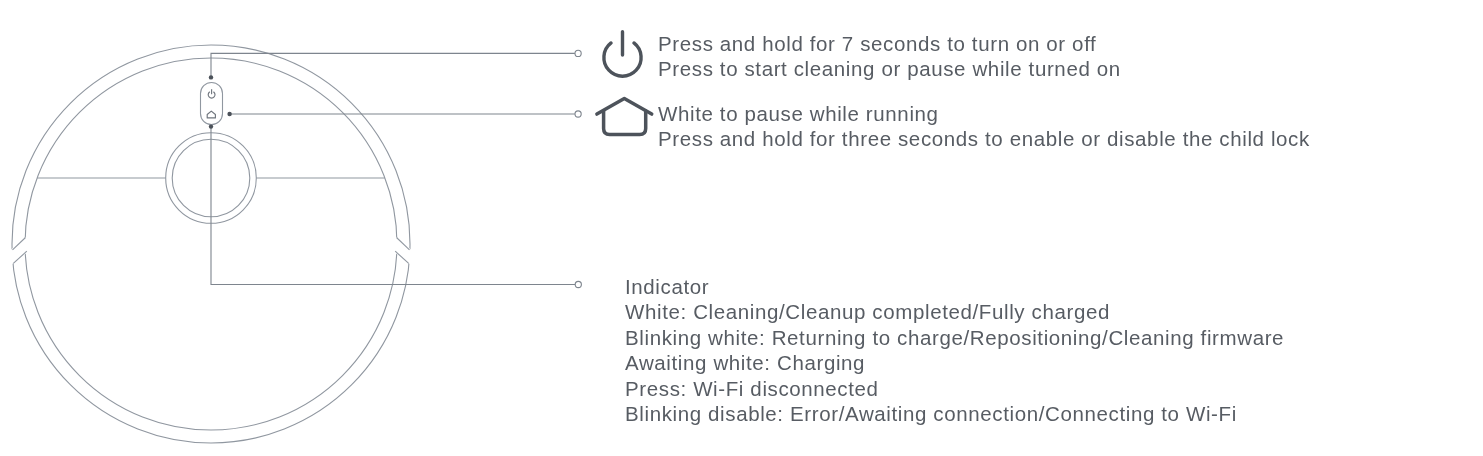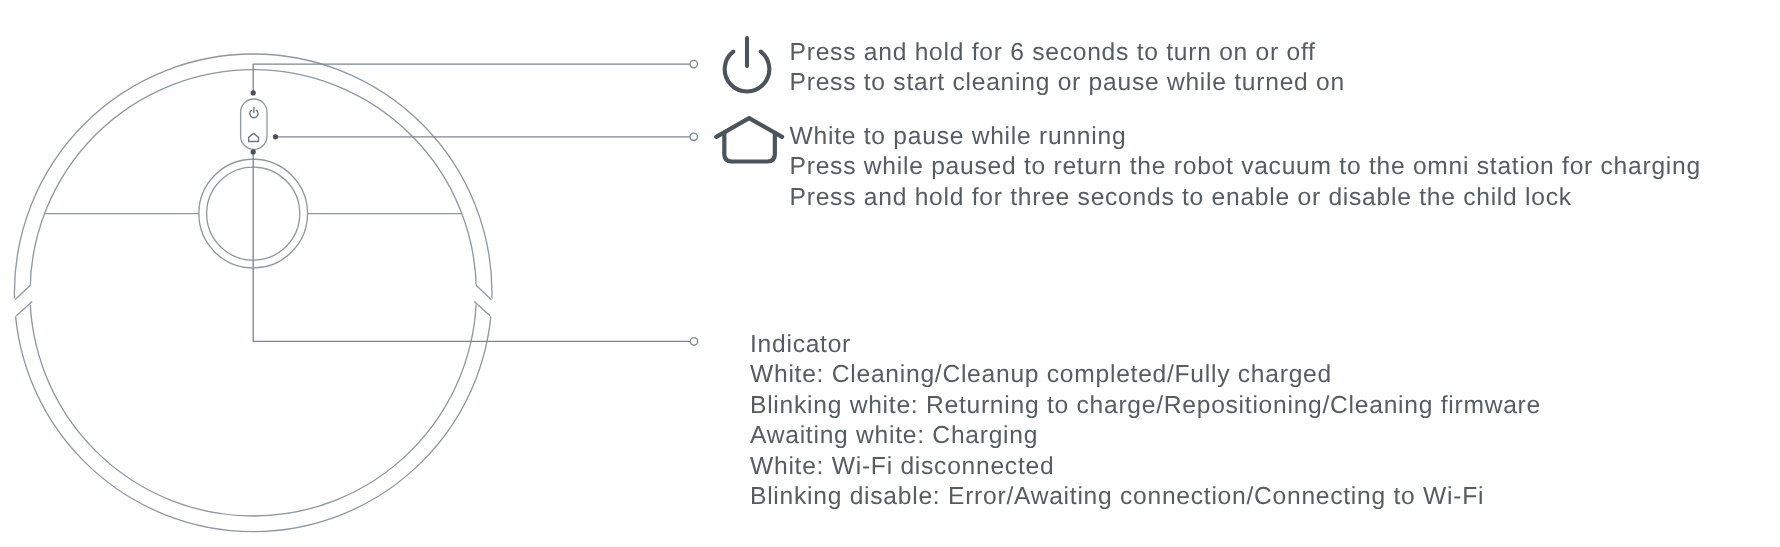--- a/index.html
+++ b/index.html
@@ -87,32 +87,31 @@
       <line x1="622.5" y1="31.8" x2="622.5" y2="55.0"></line>
     </g>
 
     <g fill="none" stroke="#4d535b" stroke-width="3.5" stroke-linecap="round" stroke-linejoin="round">
       <path d="M 596.9 114.1 L 624.3 98.4 L 651.7 114.1"></path>
       <path d="M 603.6 111.0 L 603.6 128.6 Q 603.6 134.6 609.6 134.6 L 639.7 134.6 Q 645.7 134.6 645.7 128.6 L 645.7 111.0"></path>
     </g>
   </svg>
 
   <div class="tb" id="tb-power">
-    <div>Press and hold for 6 seconds to turn on or off</div>
+    <div>Press and hold for 7 seconds to turn on or off</div>
     <div>Press to start cleaning or pause while turned on</div>
   </div>
 
   <div class="tb" id="tb-home">
     <div>White to pause while running</div>
-    <div>Press while paused to return the robot vacuum to the omni station for charging</div>
     <div>Press and hold for three seconds to enable or disable the child lock</div>
   </div>
 
   <div class="tb" id="tb-indicator">
     <div>Indicator</div>
     <div>White: Cleaning/Cleanup completed/Fully charged</div>
     <div>Blinking white: Returning to charge/Repositioning/Cleaning firmware</div>
     <div>Awaiting white: Charging</div>
-    <div>White: Wi-Fi disconnected</div>
+    <div>Press: Wi-Fi disconnected</div>
     <div>Blinking disable: Error/Awaiting connection/Connecting to Wi-Fi</div>
   </div>
 
 </div>
 
 </body></html>

